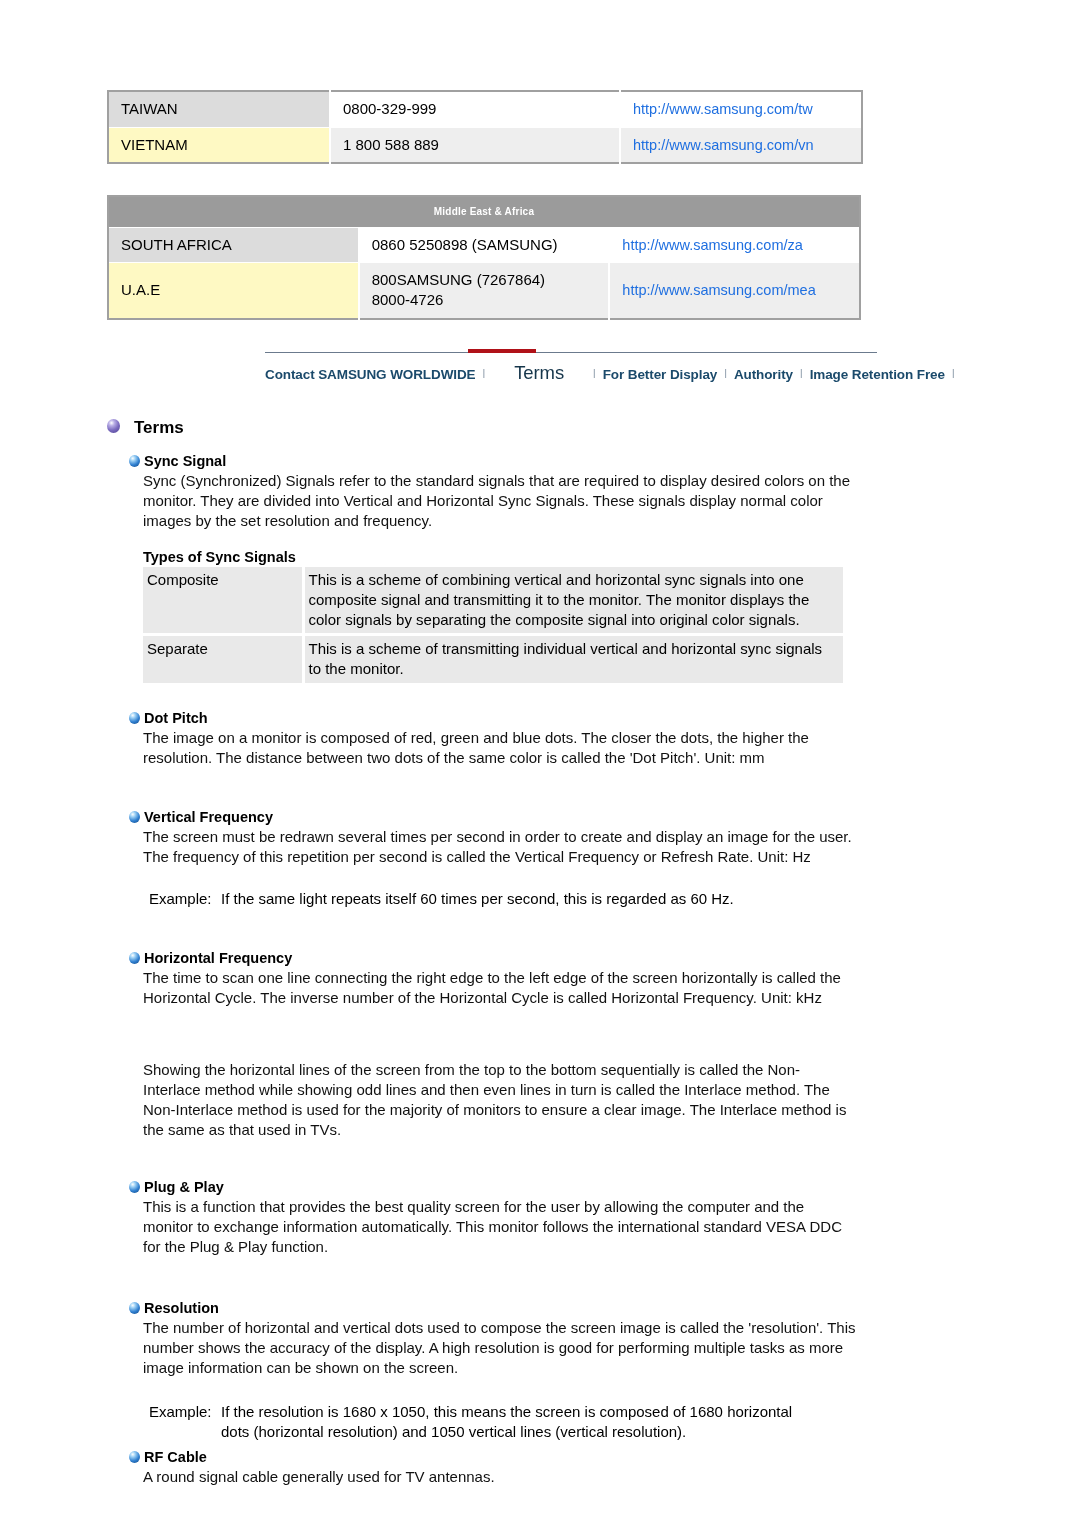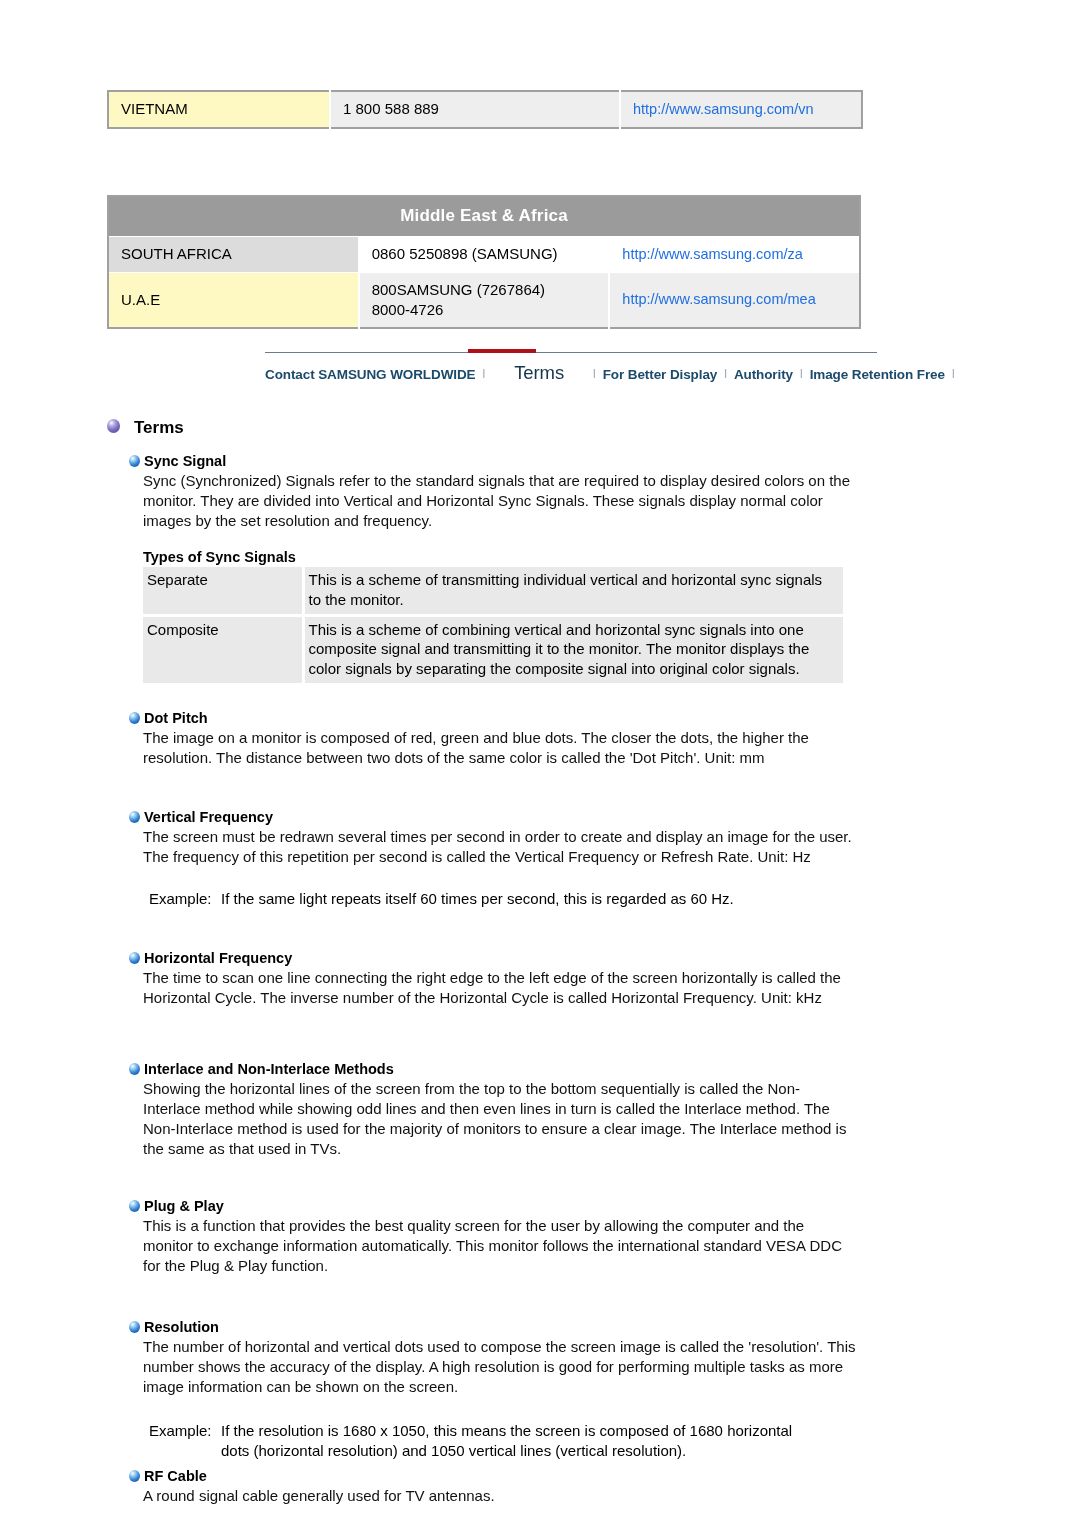--- a/index.html
+++ b/index.html
@@ -54,21 +54,21 @@
     color: #1f6fe0;
     text-decoration: none;
     font-size: 14.5px;
     white-space: nowrap;
   }
 
   .region-head td {
     background: #9b9b9b;
     color: #ffffff;
     font-weight: bold;
-    font-size: 17px;
+    font-size: 10px;
     text-align: center;
     padding: 8px 0;
     letter-spacing: .2px;
   }
 
   #table-asia  { left: 107px; top: 90px;  width: 754px; }
   #table-mea   { left: 107px; top: 195px; width: 754px; }
 
   
   .navwrap {
@@ -210,20 +210,27 @@
   .example .lbl { flex: none; width: 72px; }
   .example .txt { flex: 1; }
 </style>
 </head>
 <body>
 
 <div class="page">
 
   <table class="contact-table" id="table-asia">
     <tbody>
+      <tr class="row-white">
+        <td class="col-country">TAIWAN</td>
+        <td class="col-phone sep-v">0800-329-999</td>
+        <td class="col-web sep-v">
+          <span class="weblink">http://www.samsung.com/tw</span>
+        </td>
+      </tr>
       <tr class="row-gray row-split">
         <td class="col-country">VIETNAM</td>
         <td class="col-phone sep-v">1 800 588 889</td>
         <td class="col-web sep-v">
           <span class="weblink">http://www.samsung.com/vn</span>
         </td>
       </tr>
     </tbody>
   </table>
 
@@ -281,26 +288,26 @@
       <div class="section-head">
         <span class="sphere sphere-blue"></span>
         <span class="section-title">Sync Signal</span>
       </div>
       <div class="section-body">Sync (Synchronized) Signals refer to the standard signals that are required to display desired colors on the monitor. They are divided into Vertical and Horizontal Sync Signals. These signals display normal color images by the set resolution and frequency.</div>
 
       <div class="subhead">Types of Sync Signals</div>
       <table class="sync-table">
         <tbody>
           <tr>
+            <td class="c1">Composite</td>
+            <td>This is a scheme of combining vertical and horizontal sync signals into one composite signal and transmitting it to the monitor. The monitor displays the color signals by separating the composite signal into original color signals.</td>
+          </tr>
+          <tr>
             <td class="c1">Separate</td>
             <td>This is a scheme of transmitting individual vertical and horizontal sync signals to the monitor.</td>
-          </tr>
-          <tr>
-            <td class="c1">Composite</td>
-            <td>This is a scheme of combining vertical and horizontal sync signals into one composite signal and transmitting it to the monitor. The monitor displays the color signals by separating the composite signal into original color signals.</td>
           </tr>
         </tbody>
       </table>
     </div>
 
     <div class="section" style="margin-top:26px;">
       <div class="section-head">
         <span class="sphere sphere-blue"></span>
         <span class="section-title">Dot Pitch</span>
       </div>
@@ -321,24 +328,20 @@
 
     <div class="section" style="margin-top:40px;">
       <div class="section-head">
         <span class="sphere sphere-blue"></span>
         <span class="section-title">Horizontal Frequency</span>
       </div>
       <div class="section-body" style="max-width:712px;">The time to scan one line connecting the right edge to the left edge of the screen horizontally is called the Horizontal Cycle. The inverse number of the Horizontal Cycle is called Horizontal Frequency. Unit: kHz</div>
     </div>
 
     <div class="section" style="margin-top:52px;">
-      <div class="section-head">
-        <span class="sphere sphere-blue"></span>
-        <span class="section-title">Interlace and Non-Interlace Methods</span>
-      </div>
       <div class="section-body" style="max-width:710px;">Showing the horizontal lines of the screen from the top to the bottom sequentially is called the Non-Interlace method while showing odd lines and then even lines in turn is called the Interlace method. The Non-Interlace method is used for the majority of monitors to ensure a clear image. The Interlace method is the same as that used in TVs.</div>
     </div>
 
     <div class="section" style="margin-top:38px;">
       <div class="section-head">
         <span class="sphere sphere-blue"></span>
         <span class="section-title">Plug &amp; Play</span>
       </div>
       <div class="section-body" style="max-width:712px;">This is a function that provides the best quality screen for the user by allowing the computer and the monitor to exchange information automatically. This monitor follows the international standard VESA DDC for the Plug &amp; Play function.</div>
     </div>

